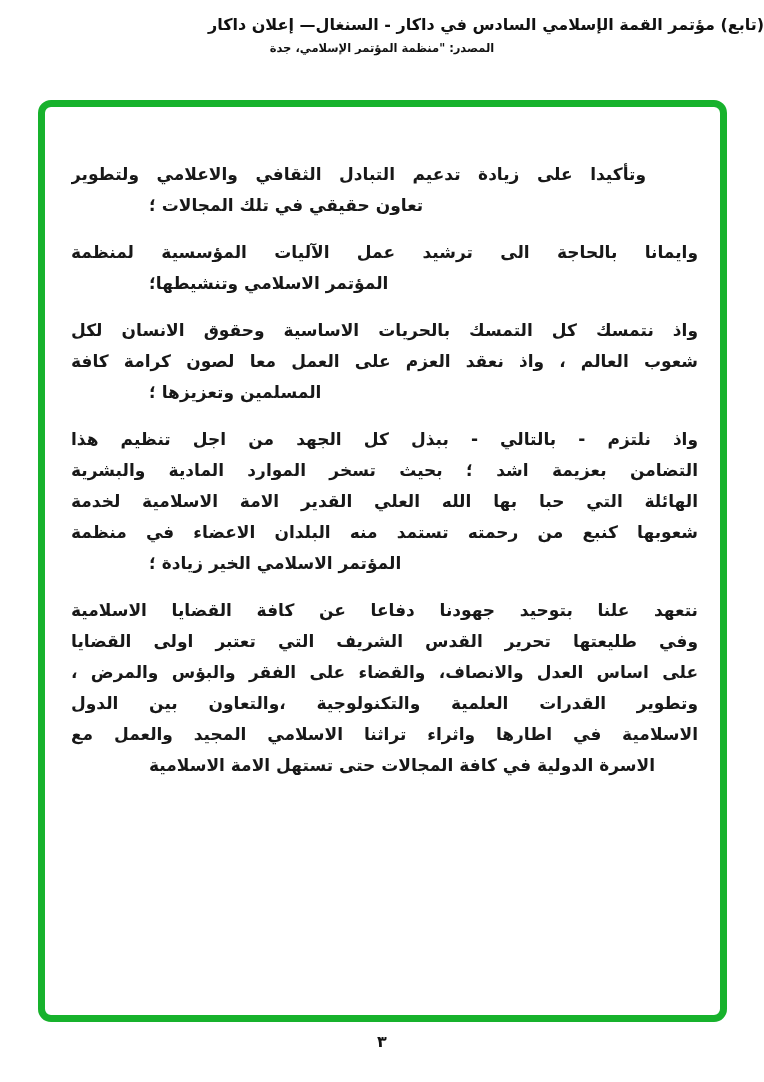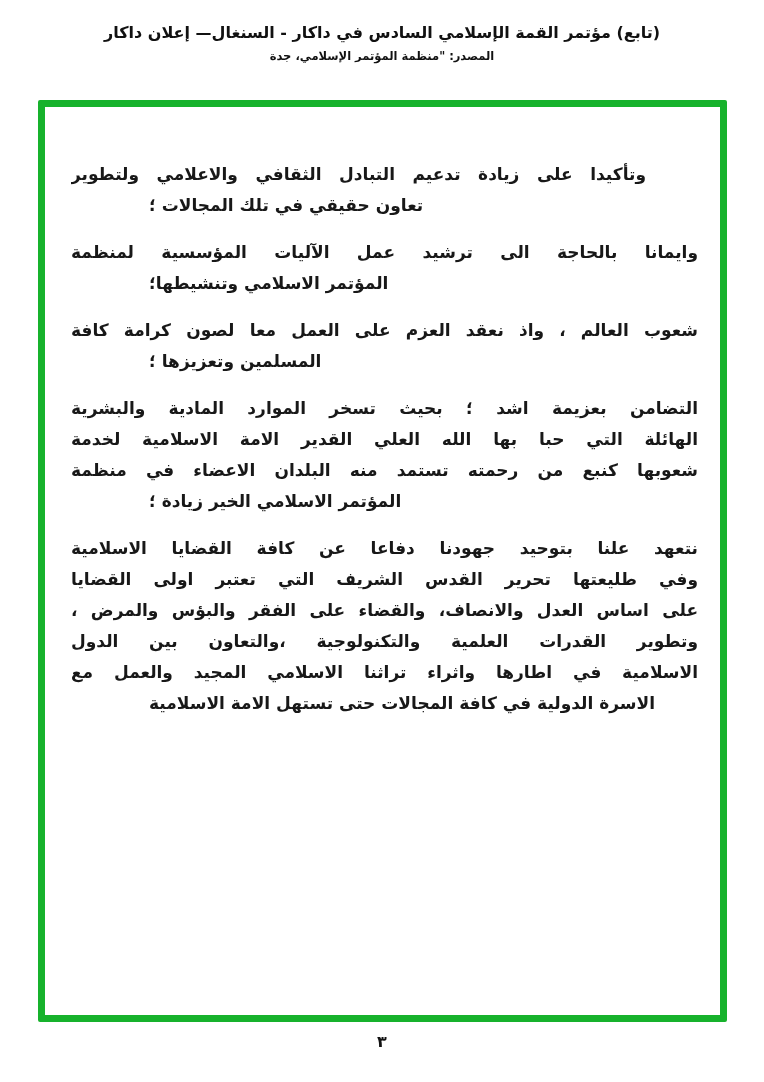--- a/index.html
+++ b/index.html
@@ -14,40 +14,41 @@
     height: 1082px;
     background: #ffffff;
     overflow: hidden;
     direction: rtl;
   }
   .header {
     text-align: center;
     color: #111111;
   }
   .header-title {
-    margin-top: 23px;
+    margin-top: 15px;
     font-size: 16px;
     font-weight: bold;
     letter-spacing: 0.2px;
     direction: rtl;
+    text-align: right;
   }
   .header-source {
     margin-top: 7px;
     font-size: 11.5px;
     font-weight: bold;
     direction: rtl;
   }
   .frame {
     position: absolute;
     left: 38px;
     top: 100px;
     width: 689px;
     height: 922px;
     border: 7px solid #17b22c;
-    border-radius: 2px;
+    border-radius: 13px;
     box-sizing: border-box;
     background: #ffffff;
   }
   .content {
     direction: rtl;
     padding: 52px 22px 0 26px;
     color: #181818;
   }
   .para {
     font-size: 17px;
@@ -103,26 +104,28 @@
         <div class="line">وتأكيدا على زيادة تدعيم التبادل الثقافي والاعلامي ولتطوير</div>
         <div class="line">تعاون حقيقي في تلك المجالات ؛</div>
       </div>
 
       <div class="para">
         <div class="line">وايمانا بالحاجة الى ترشيد عمل الآليات المؤسسية لمنظمة</div>
         <div class="line">المؤتمر الاسلامي وتنشيطها؛</div>
       </div>
 
       <div class="para">
+        <div class="line">واذ نتمسك كل التمسك بالحريات الاساسية وحقوق الانسان لكل</div>
         <div class="line">شعوب العالم ، واذ نعقد العزم على العمل معا لصون كرامة كافة</div>
         <div class="line">المسلمين وتعزيزها ؛</div>
       </div>
 
 
       <div class="para">
+        <div class="line">واذ نلتزم - بالتالي - ببذل كل الجهد من اجل تنظيم هذا</div>
         <div class="line">التضامن بعزيمة اشد ؛ بحيث تسخر الموارد المادية والبشرية</div>
         <div class="line">الهائلة التي حبا بها الله العلي القدير الامة الاسلامية لخدمة</div>
         <div class="line">شعوبها كنبع من رحمته تستمد منه البلدان الاعضاء في منظمة</div>
         <div class="line">المؤتمر الاسلامي الخير زيادة ؛</div>
       </div>
 
       <div class="para">
         <div class="line">نتعهد علنا بتوحيد جهودنا دفاعا عن كافة القضايا الاسلامية</div>
         <div class="line">وفي طليعتها تحرير القدس الشريف التي تعتبر اولى القضايا</div>
         <div class="line">على اساس العدل والانصاف، والقضاء على الفقر والبؤس والمرض ،</div>

